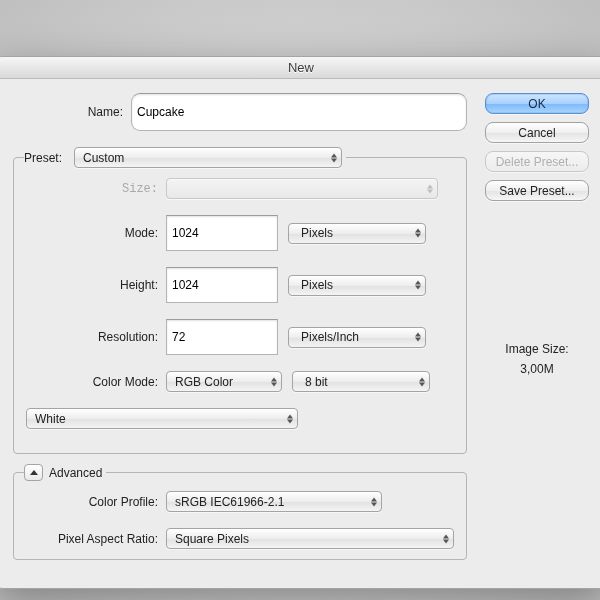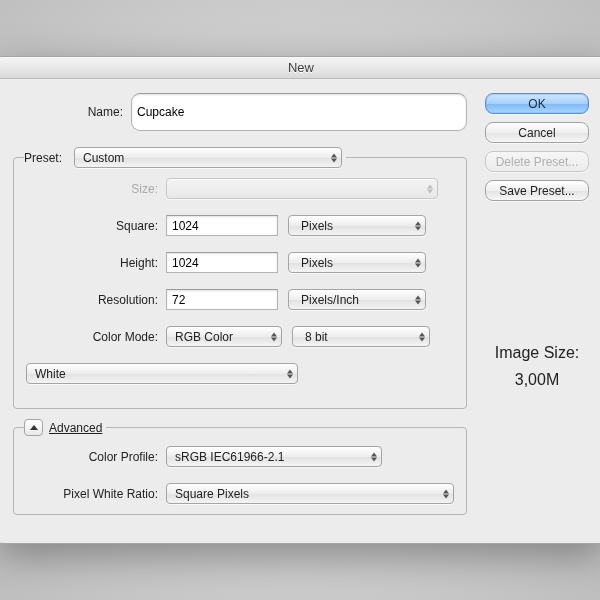--- a/index.html
+++ b/index.html
@@ -36,29 +36,29 @@
   .body {
     padding: 14px 16px 18px 16px;
     display: flex;
     gap: 18px;
   }
   .left { flex: 1 1 auto; }
   .right { width: 122px; display: flex; flex-direction: column; gap: 8px; align-items: stretch; }
 
   .row { display: flex; align-items: center; margin-bottom: 16px; }
   .lbl { text-align: right; width: 140px; padding-right: 8px; color: #222; }
-  .lbl.disabled { color: #a9a9a9; }
+  .lbl.disabled { color: #a9a9a9; font-family: Liberation Mono, monospace; }
   .row.name .lbl { width: 118px; }
   .row.name input {
     flex: 1 1 auto;
     height: 38px;
     border-radius: 9px;
   }
   input[type="text"] {
-    height: 21px;
+    height: 36px;
     background: #fff;
     border: 1px solid #b4b4b4;
     border-top-color: #9c9c9c;
     box-shadow: inset 0 1px 2px rgba(0,0,0,0.12);
     padding: 0 5px;
     font-family: inherit;
     font-size: 12px;
   }
   .select {
     display: inline-flex;
@@ -146,40 +146,40 @@
     box-shadow: 0 0 0 1px rgba(120,170,230,0.4) inset, 0 1px 0 rgba(255,255,255,0.6);
   }
   .btn.disabled {
     color: #b0b0b0;
     background: linear-gradient(#f6f6f6,#ececec);
     border-color: #c8c8c8;
   }
   .image-size {
     text-align: center;
     margin-top: 130px;
-    font-size: 16px;
+    font-size: 12px;
     color: #222;
     line-height: 1.7;
   }
 
   .adv-toggle {
     display:inline-flex; align-items:center; justify-content:center;
     width:19px; height:17px;
     border:1px solid #a4a4a4; border-radius:4px;
     background: linear-gradient(#ffffff,#e9e9e9);
     margin-right:6px;
   }
   .adv-toggle .tri {
     width:0;height:0;
     border-left:4px solid transparent;
     border-right:4px solid transparent;
     border-bottom:5px solid #333;
   }
   .adv-legend {
-    display:flex; align-items:center;text-decoration:underline;
+    display:flex; align-items:center;
   }
 
   .field { width: 112px; }
   .unit { margin-left: 10px; padding-left: 12px; }
 </style>
 </head>
 <body>
 
 <div class="dialog">
   <div class="titlebar">New</div>
@@ -210,21 +210,21 @@
           <span class="select disabled" style="width:272px">
             <span></span>
             <span class="arrows">
                 <span class="up"></span>
                 <span class="dn"></span>
               </span>
           </span>
         </div>
 
         <div class="row">
-          <div class="lbl">Square:</div>
+          <div class="lbl">Mode:</div>
           <input type="text" class="field" value="1024" style="">
           <span class="select unit" style="width:138px">
             <span>Pixels</span>
             <span class="arrows">
                 <span class="up"></span>
                 <span class="dn"></span>
               </span>
           </span>
         </div>
 
@@ -296,21 +296,21 @@
           <span class="select" style="width:216px">
             <span>sRGB IEC61966-2.1</span>
             <span class="arrows">
                 <span class="up"></span>
                 <span class="dn"></span>
               </span>
           </span>
         </div>
 
         <div class="row" style="margin-bottom:2px">
-          <div class="lbl">Pixel White Ratio:</div>
+          <div class="lbl">Pixel Aspect Ratio:</div>
           <span class="select" style="width:288px">
             <span>Square Pixels</span>
             <span class="arrows">
                 <span class="up"></span>
                 <span class="dn"></span>
               </span>
           </span>
         </div>
       </fieldset>
 

